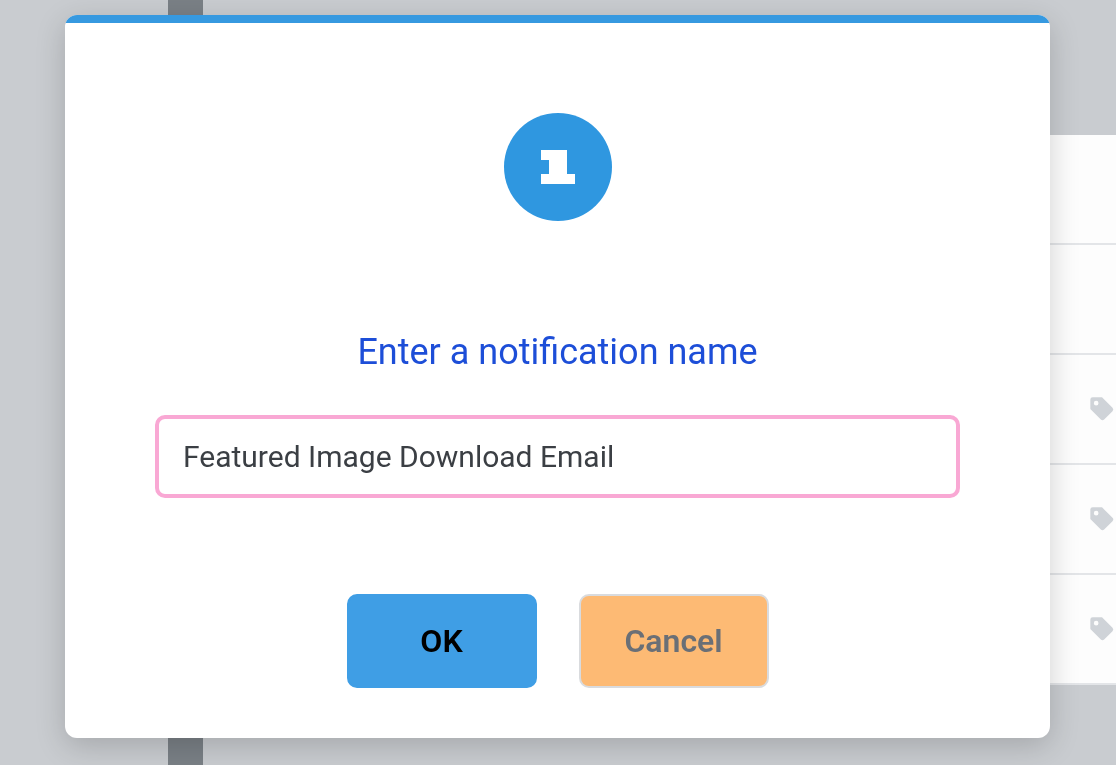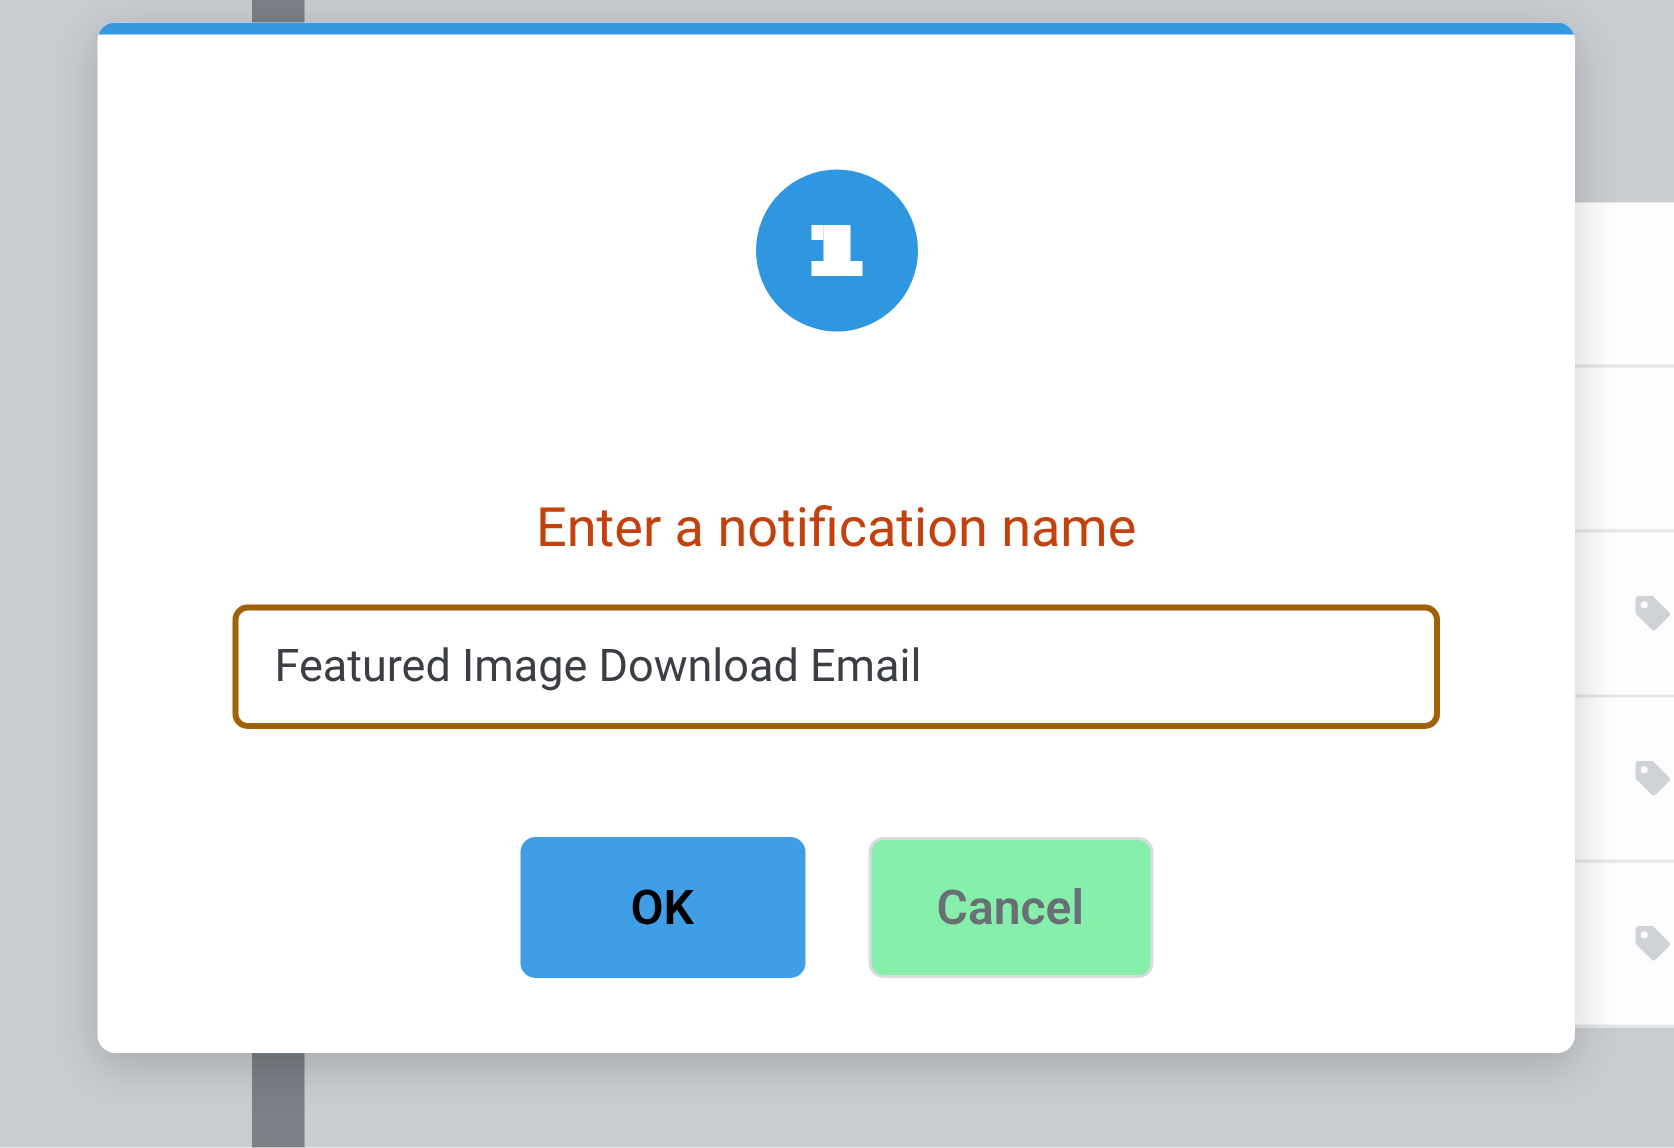--- a/index.html
+++ b/index.html
@@ -113,35 +113,35 @@
       position: absolute;
       bottom: 0;
       left: -8px;
       right: -8px;
       height: 10px;
       background: #ffffff;
     }
 
     .prompt-text {
       font-size: 36px;
-      color: #c2410c;
+      color: #1d4ed8;
       font-weight: 400;
-      margin-bottom: 30px;
+      margin-bottom: 42px;
       text-align: left;
     }
     .name-input {
       width: 100%;
       font-size: 30px;
       color: #3b3f44;
       padding: 20px 24px;
-      border: 4px solid #a16207;
+      border: 4px solid #f9a8d4;
       border-radius: 10px;
       outline: none;
       font-family: inherit;
-      margin-bottom: 72px;
+      margin-bottom: 96px;
     }
     .button-row {
       display: flex;
       gap: 42px;
       justify-content: center;
     }
     .btn {
       min-width: 190px;
       padding: 26px 36px;
       font-size: 32px;
@@ -150,21 +150,21 @@
       cursor: pointer;
       font-family: inherit;
       border: 2px solid transparent;
     }
     .btn-ok {
       background: #3f9ee5;
       color: #000000;
       border-color: #3f9ee5;
     }
     .btn-cancel {
-      background: #86efac;
+      background: #fdba74;
       color: #6a6f76;
       border-color: #d9dbde;
     }
   </style>
 </head>
 <body>
 
 <div class="bg-stripe"></div>
 <div class="bg-row r1"></div>
 <div class="bg-row r2"></div>

